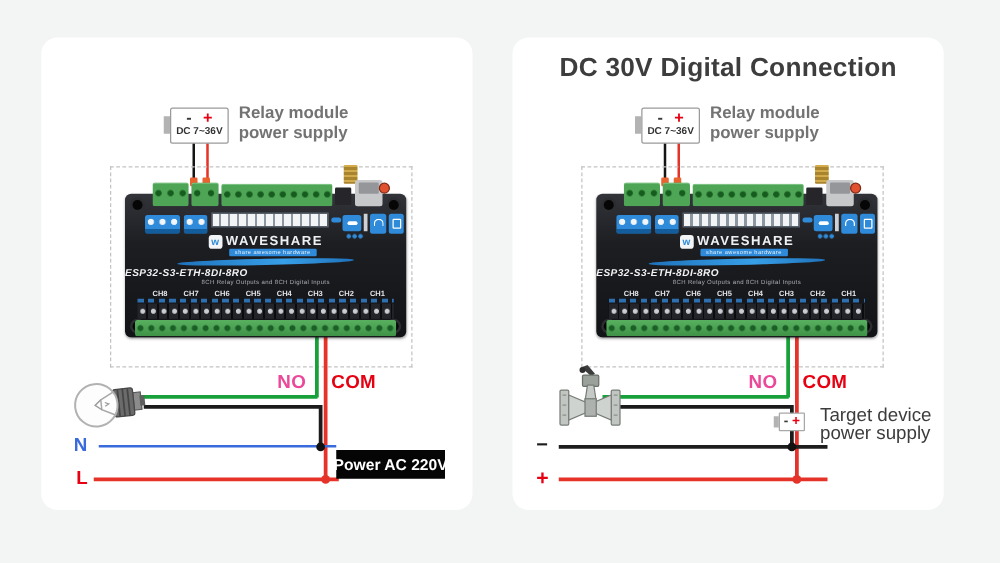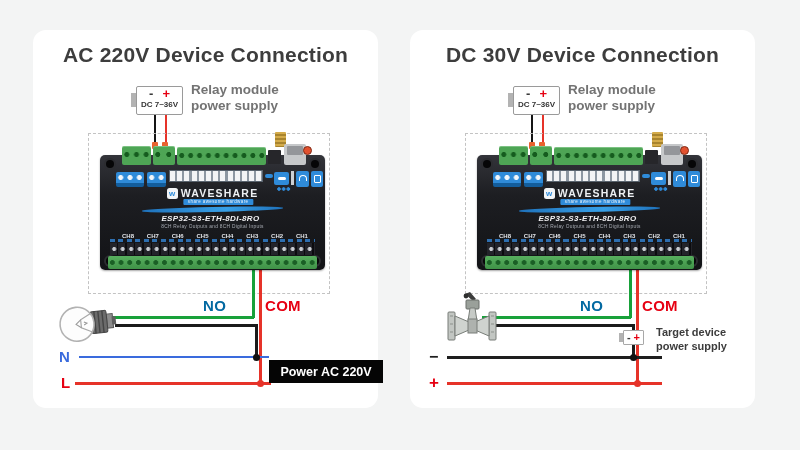--- a/index.html
+++ b/index.html
@@ -18,30 +18,30 @@
   .psu-tab{position:absolute;left:98px;top:63px;width:5px;height:14px;background:#b3b3b3;z-index:3}
   .psu-label{position:absolute;left:158px;top:52px;color:#737373;font-size:13.5px;font-weight:700;line-height:16px;white-space:nowrap}
 
   .dashed{position:absolute;left:55px;top:103px;width:240px;height:159px;border:1px dashed #c3c3c3}
 
   .wire{position:absolute}
   .busline{position:absolute;height:2.5px}
   .linelabel{position:absolute;font-size:15px;font-weight:800}
   .dot{position:absolute;width:7px;height:7px;border-radius:50%}
   .lbl{position:absolute;top:267px;font-size:15px;font-weight:800;letter-spacing:.3px}
-  .lbl.no{left:170px;width:42px;text-align:left;color:#0369a1}
+  .lbl.no{left:170px;width:42px;text-align:right;color:#ec4899}
   .lbl.com{left:232px;color:#e60012}
   .powerbox{position:absolute;top:330px;height:23px;background:#050505;color:#fff;display:flex;align-items:center;justify-content:center;font-size:12.5px;font-weight:700;white-space:nowrap;z-index:4}
 
   
   .target{position:absolute;left:213px;top:300px;width:21px;height:15px;background:#fff;border:1.5px solid #a8a8a8;border-radius:1px;box-sizing:border-box;z-index:5;display:flex;align-items:center;justify-content:center;gap:3px;font-size:11px;font-weight:800;line-height:11px}
   .target .minus{color:#3a3a3a}
   .target .plus{color:#e60012}
   .target-tab{position:absolute;left:209px;top:303px;width:4px;height:9px;background:#b3b3b3;z-index:4}
-  .target-label{position:absolute;left:246px;top:296px;color:#3c3c3c;font-size:11px;font-weight:700;line-height:13.5px;white-space:nowrap}
+  .target-label{position:absolute;left:246px;top:296px;color:#3c3c3c;font-size:15px;font-weight:400;line-height:13.5px;white-space:nowrap}
 
   .device-icon{position:absolute;z-index:3}
 
   
   .module{position:absolute;left:67px;top:125px;width:225px;height:115px;border-radius:5px;background:linear-gradient(180deg,#33343a 0%,#1d1e22 35%,#121316 100%);box-shadow:0 1px 2px rgba(0,0,0,.35);z-index:2}
   .hole{position:absolute;width:8px;height:8px;border-radius:50%;background:#060607;box-shadow:0 0 0 2px #2c2d31}
   .gterm{position:absolute;border-radius:2px;background-color:#4ea555;background-image:radial-gradient(circle at 4.8px 8.5px,#155c1e 2.2px,rgba(0,0,0,0) 2.8px);box-shadow:inset 0 1px 0 #7cc283}
   .ferr{position:absolute;top:-13px;width:6px;height:7px;background:#e8632f;border-radius:1px}
   .conn-black{position:absolute;left:168px;top:-5px;width:13px;height:14px;background:#26262a;border-radius:1px}
   .sma{position:absolute;left:175px;top:-23px;width:11px;height:15px;border-radius:1px;background:repeating-linear-gradient(180deg,#d4ab4a 0 2px,#a8842e 2px 4px)}
@@ -59,32 +59,31 @@
   .bstrip{position:absolute;left:191px;top:16px;width:3px;height:14px;background:#cdd0d4}
   .beth{left:196px;top:16px;width:13px;height:16px}
   .beth:after{content:"";position:absolute;left:3px;top:4px;width:6px;height:5px;border:1.5px solid #fff;border-bottom:none;border-radius:4px 4px 0 0}
   .bconn{left:211px;top:16px;width:12px;height:16px}
   .bconn:after{content:"";position:absolute;left:2.5px;top:4px;width:5px;height:6px;border:1.5px solid #fff;border-radius:1px}
   .brandrow{position:absolute;left:0;right:0;top:32px;display:flex;align-items:center;justify-content:center;gap:3px}
   .logomark{width:11px;height:11px;background:#f2f4f6;border-radius:2.5px;color:#2f8bd9;font-size:8px;font-weight:800;line-height:11px;text-align:center}
   .brandname{color:#eef1f4;font-size:10.5px;font-weight:700;letter-spacing:1.2px}
   .tagline{position:absolute;left:50%;top:43.5px;transform:translateX(-42%);background:#2f8bd9;color:#e8f2fb;font-size:4.5px;line-height:6px;padding:0 5px;border-radius:1px;letter-spacing:.4px;white-space:nowrap}
   .swoosh{position:absolute;left:42px;top:52px;width:141px;height:4.5px;background:linear-gradient(90deg,#1f72bb,#37a0e8 60%,#1f72bb);border-radius:50%;transform:rotate(-1.2deg)}
-  .model{position:absolute;left:0;right:4px;top:58.5px;text-align:center;color:#f2f2f4;font-size:8px;font-weight:800;font-style:italic;letter-spacing:.4px}
+  .model{position:absolute;left:0;right:4px;top:58.5px;text-align:left;color:#f2f2f4;font-size:8px;font-weight:800;font-style:italic;letter-spacing:.4px}
   .modsub{position:absolute;left:0;right:0;top:68.5px;text-align:center;color:#a9adb5;font-size:4.8px;letter-spacing:.3px}
   .channels{position:absolute;left:22px;width:186px;top:78px;display:flex;justify-content:space-between;color:#e3e5e9;font-size:6px;font-weight:700}
   .bluerow{position:absolute;left:10px;top:84px;width:205px;height:2.5px;background:repeating-linear-gradient(90deg,#2e6fb0 0 5px,rgba(0,0,0,0) 5px 8.5px)}
   .screwrow{position:absolute;left:10px;top:87.5px;width:205px;height:12px;background-image:radial-gradient(circle at 4.2px 6px,#c9ccd1 1.7px,rgba(0,0,0,0) 2.3px),repeating-linear-gradient(90deg,#23242a 0 7px,#0b0b0e 7px 8.5px);background-size:8.5px 12px,auto}
   .greenstrip{position:absolute;left:8px;top:100.5px;width:209px;height:13px;border-radius:2px;background-image:radial-gradient(circle at 4.35px 6.5px,#1a5f25 2.1px,rgba(0,0,0,0) 2.7px),linear-gradient(180deg,#58b05f,#3f9247);background-size:8.7px 13px,auto}
 </style>
 </head>
 <body>
 
 <div class="panel panel-left">
-  <div class="title">AC 220V Device Connection</div>
 
   <div class="psu-tab"></div>
   <div class="psu">
     <div class="pm">
       <span class="minus">-</span>
       <span class="plus">+</span>
     </div>
     <div class="range">DC 7~36V</div>
   </div>
   <div class="psu-label">
@@ -165,27 +164,27 @@
     </g>
   </svg>
 
   <div class="busline" style="left:46px;top:325.5px;width:190px;background:#3a6bdd"></div>
   <div class="busline" style="left:42px;top:352px;width:196px;height:3px;background:#e63329"></div>
   <div class="linelabel" style="left:26px;top:318px;color:#3a6bdd">N</div>
   <div class="linelabel" style="left:28px;top:344px;color:#e60012">L</div>
   <div class="dot" style="left:220px;top:323.5px;background:#111"></div>
   <div class="dot" style="left:224px;top:350px;background:#e63329"></div>
 
-  <div class="powerbox" style="left:236px;width:114px">
+  <div class="powerbox" style="left:236px;width:87px">
     <span>Power AC 220V</span>
   </div>
 </div>
 
 <div class="panel panel-right">
-  <div class="title">DC 30V Device Connection</div>
+  <div class="title">DC 30V Digital Connection</div>
 
   <div class="psu-tab"></div>
   <div class="psu">
     <div class="pm">
       <span class="minus">-</span>
       <span class="plus">+</span>
     </div>
     <div class="range">DC 7~36V</div>
   </div>
   <div class="psu-label">

